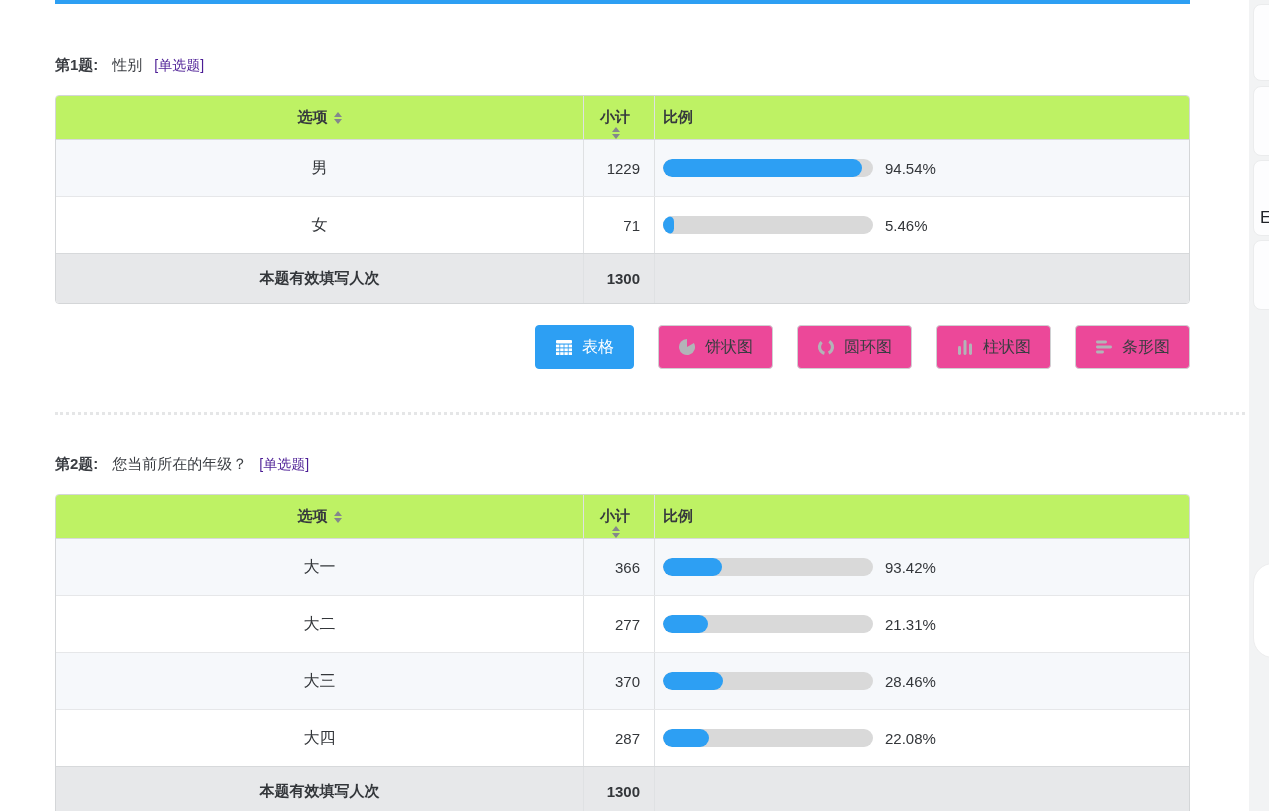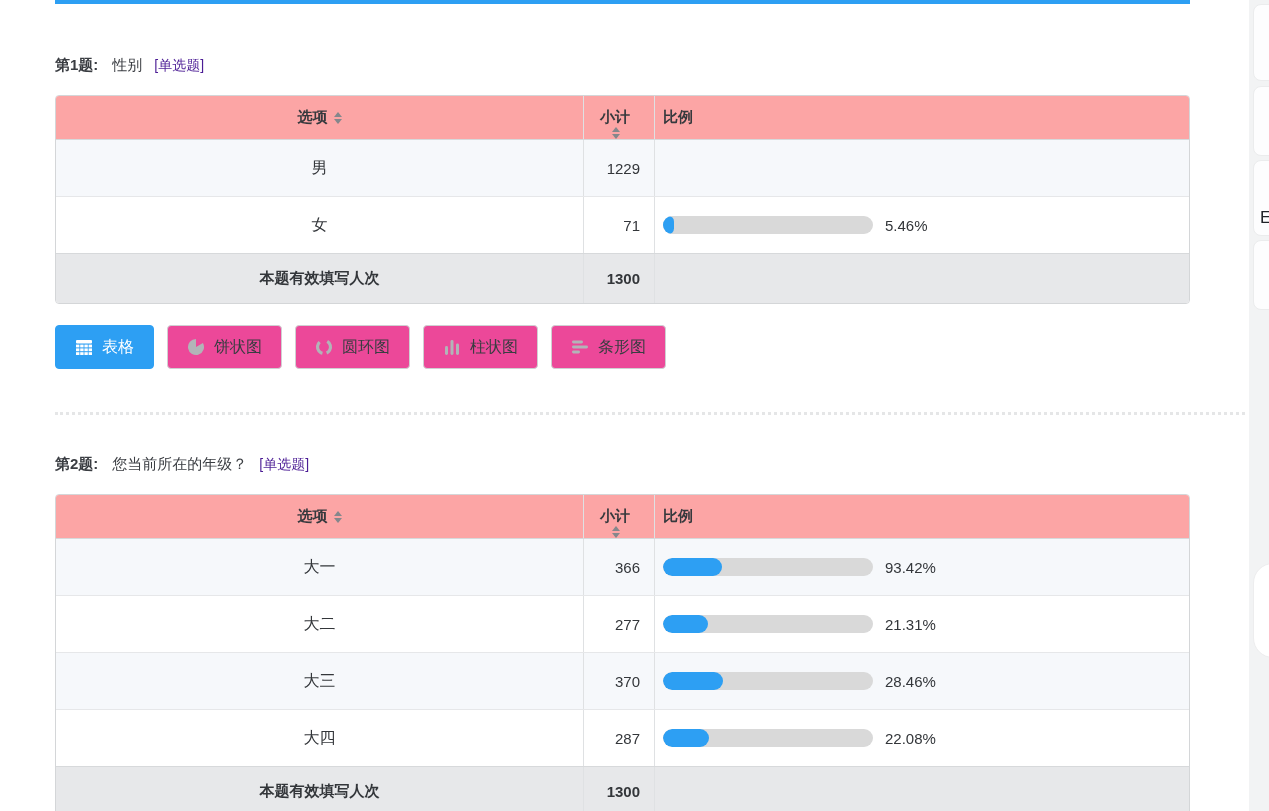--- a/index.html
+++ b/index.html
@@ -19,40 +19,40 @@
   .q-text{font-size:15px;color:#3a3d42;margin-left:14px;}
   .q-type{font-size:14px;color:#4c1d95;margin-left:12px;}
 
   
   .table{width:1133px;border:1px solid #d4d6d8;border-radius:4px;overflow:hidden;background:#fff;}
   .row{display:flex;align-items:stretch;}
   .cell{display:flex;align-items:center;box-sizing:border-box;}
   .c-opt{width:528px;border-right:1px solid #dfe1e3;justify-content:center;}
   .c-cnt{width:71px;border-right:1px solid #dfe1e3;justify-content:flex-end;padding-right:14px;}
   .c-ratio{flex:1;padding-left:8px;}
-  .thead{background:#fca5a5;height:43px;border-bottom:1px solid #d7d9db;}
+  .thead{background:#bef264;height:43px;border-bottom:1px solid #d7d9db;}
   .thead .cell{font-size:15px;font-weight:700;color:#36393d;}
   .th-cnt{padding-right:8px;flex-direction:column;}
   .sort-icon{display:inline-flex;flex-direction:column;margin-left:6px;row-gap:2px;}
   .th-cnt .sort-icon{margin-left:2px;}
   .tri-up{width:0;height:0;border-left:4px solid transparent;border-right:4px solid transparent;border-bottom:5px solid #84878c;}
   .tri-down{width:0;height:0;border-left:4px solid transparent;border-right:4px solid transparent;border-top:5px solid #84878c;}
   .data-row{height:56px;background:#fff;}
   .data-row.odd{background:#f6f8fb;}
   .data-row + .data-row{border-top:1px solid #e6e7e9;}
   .opt{font-size:16px;color:#33363a;}
   .cnt{font-size:15px;color:#33363a;}
   .bar-track{display:inline-block;width:210px;height:18px;border-radius:9px;background:#d9d9d9;overflow:hidden;flex:none;}
   .bar-fill{display:block;height:18px;border-radius:9px;background:#2d9ff3;}
   .pct{font-size:15px;color:#33363a;margin-left:12px;}
   .tfoot{background:#e7e8ea;height:49px;border-top:1px solid #d7d9db;}
   .tfoot .cell{font-size:15px;font-weight:700;color:#33363a;}
 
   
-  .chart-btns{display:flex;column-gap:13px;margin-top:21px;width:1135px;}
+  .chart-btns{display:flex;justify-content:flex-end;column-gap:24px;margin-top:21px;width:1135px;}
   .chart-btn{
     display:inline-flex;align-items:center;height:44px;padding:0 19px;
     background:#ec4899;border:1px solid #cfd0d2;border-radius:4px;cursor:pointer;
     font-family:inherit;font-size:16px;color:#3a3d42;
   }
   .chart-btn .btn-icon{display:inline-flex;width:18px;height:18px;color:#b2b4b8;margin-right:9px;}
   .chart-btn .btn-icon svg{width:18px;height:18px;}
   .chart-btn.active{background:#2d9ff3;border-color:#2d9ff3;color:#fff;}
   .chart-btn.active .btn-icon{color:#fff;}
 
@@ -97,20 +97,26 @@
             </span>
         </div>
         <div class="cell c-ratio th-ratio">
           <span class="th-label">比例</span>
         </div>
       </div>
       <div class="tbody">
   <div class="row data-row odd">
     <div class="cell c-opt opt">男</div>
     <div class="cell c-cnt cnt">1229</div>
+    <div class="cell c-ratio ratio">
+      <span class="bar-track">
+                <span class="bar-fill" style="width: 94.54%;"></span>
+              </span>
+      <span class="pct">94.54%</span>
+    </div>
   </div>
 
   <div class="row data-row even">
     <div class="cell c-opt opt">女</div>
     <div class="cell c-cnt cnt">71</div>
     <div class="cell c-ratio ratio">
       <span class="bar-track">
                 <span class="bar-fill" style="width: 5.46%;"></span>
               </span>
       <span class="pct">5.46%</span>

